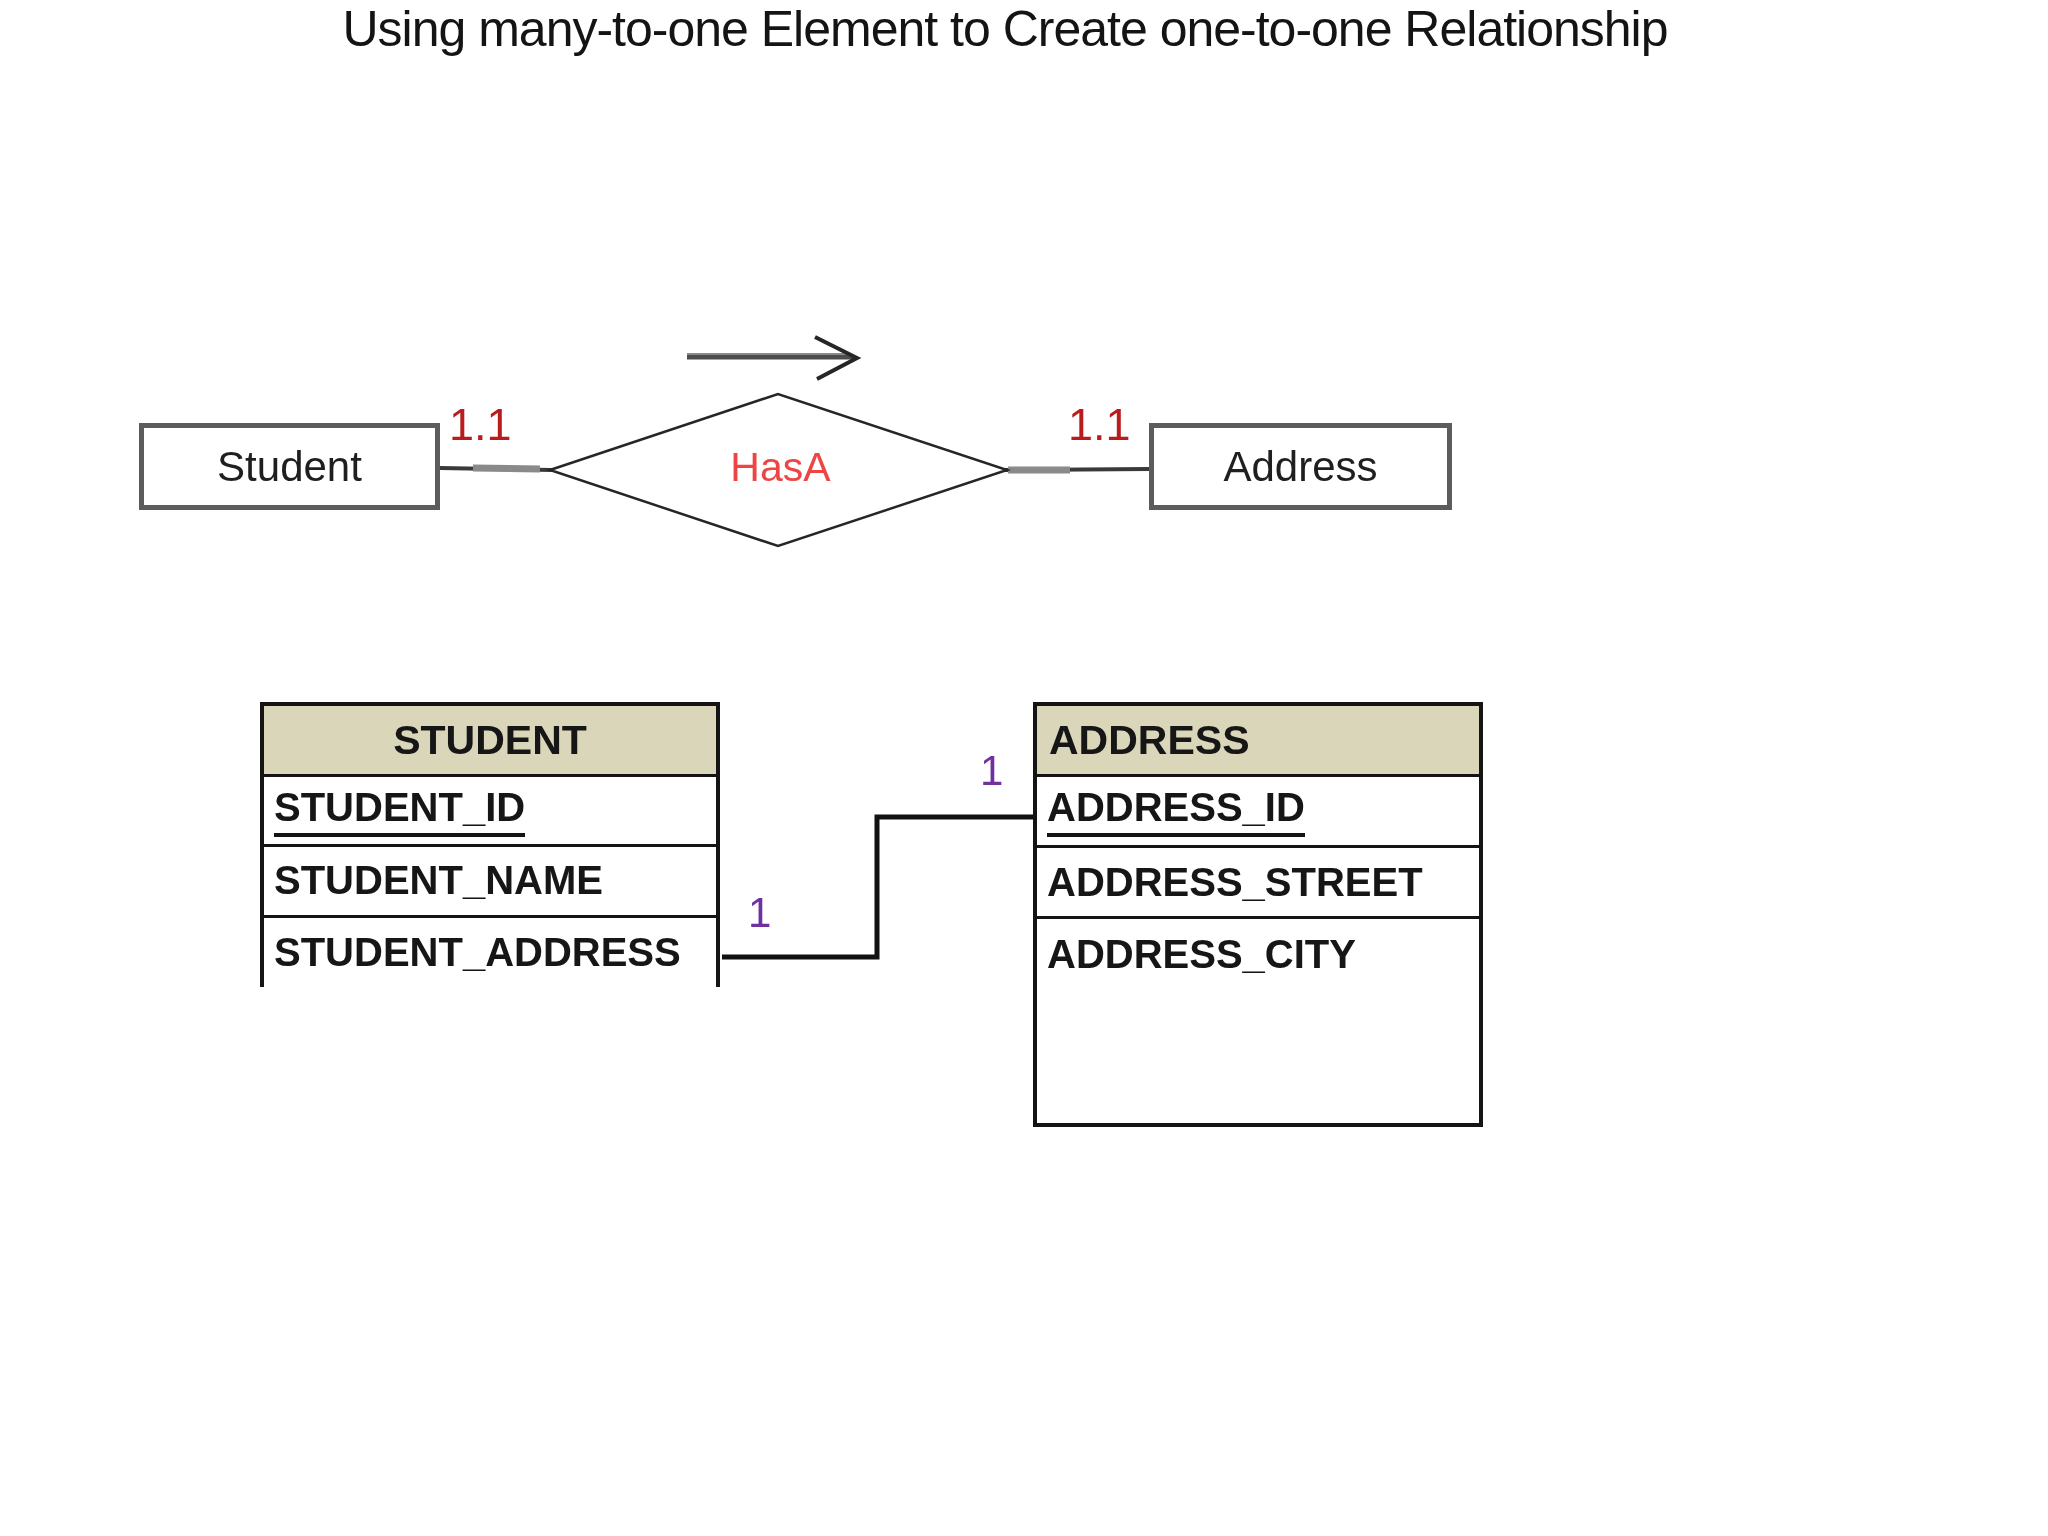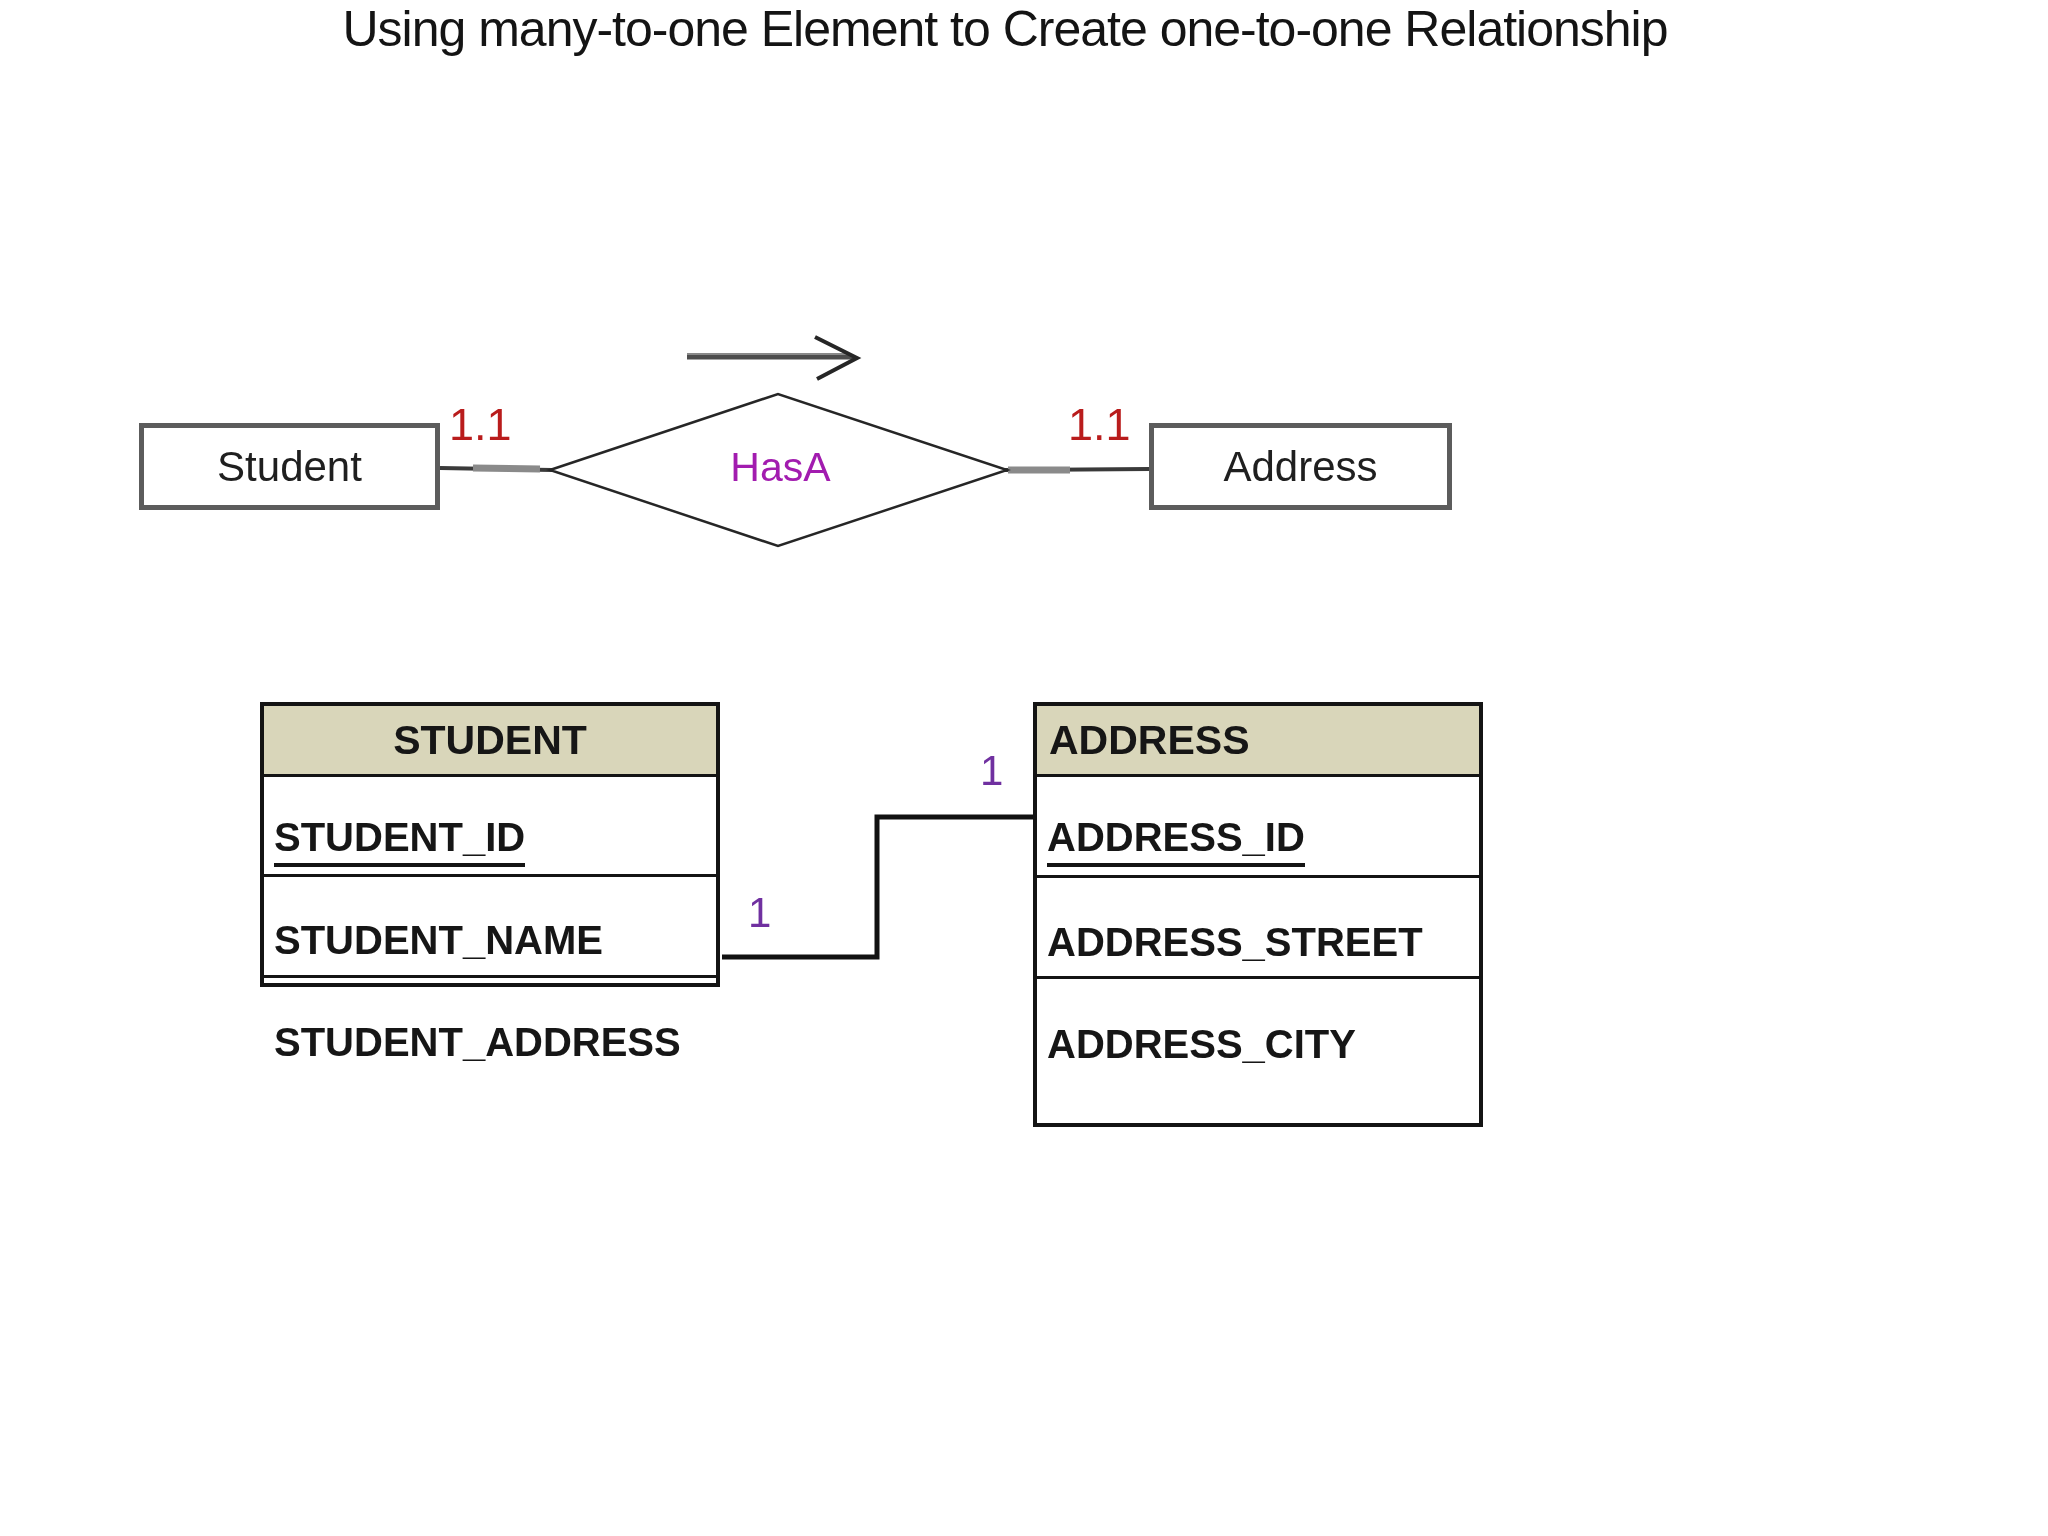--- a/index.html
+++ b/index.html
@@ -29,21 +29,21 @@
     border:5px solid #5c5c5c;
     display:flex;align-items:center;justify-content:center;
     font-size:42px;color:#1f1f1f;
     box-sizing:border-box;
   }
   .entity-student{left:139px;top:423px;width:301px;height:87px;}
   .entity-address{left:1149px;top:423px;width:303px;height:87px;}
   .hasa-label{
     left:698px;top:444px;width:165px;
     text-align:center;
-    font-size:41px;color:#a21caf;
+    font-size:41px;color:#ef4444;
   }
   .cardinality{
     font-size:45px;
     color:#b91c1c;
     line-height:1;
     white-space:nowrap;
   }
   .card-left{left:449px;top:402px;}
   .card-right{left:1068px;top:402px;}
   .multiplicity{
@@ -74,21 +74,20 @@
   .table-address .thead{justify-content:flex-start;}
   .trow{
     box-sizing:border-box;
     height:71px;
     border-bottom:3px solid #141414;
     display:flex;align-items:center;
     padding:0 10px;
     font-size:40px;font-weight:bold;color:#161616;
     white-space:nowrap;
     background:#ffffff;
-    margin-top:30px;
   }
   .trow:last-child{border-bottom:none;text-align:center;}
   .table-student .trow{height:70.3px;}
   .pk span{border-bottom:4px solid #141414;padding-bottom:3px;}
 </style>
 </head>
 <body>
 
 <div id="canvas">
 

